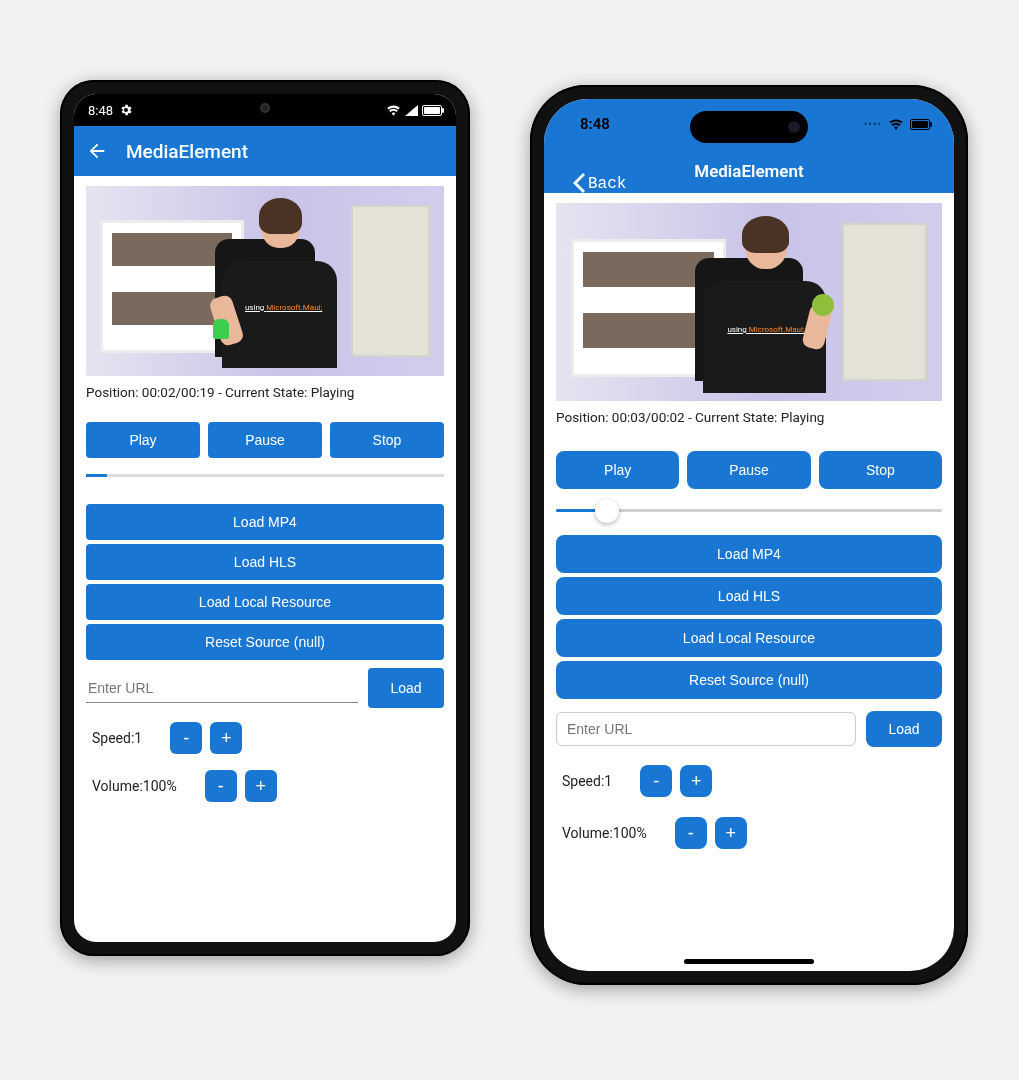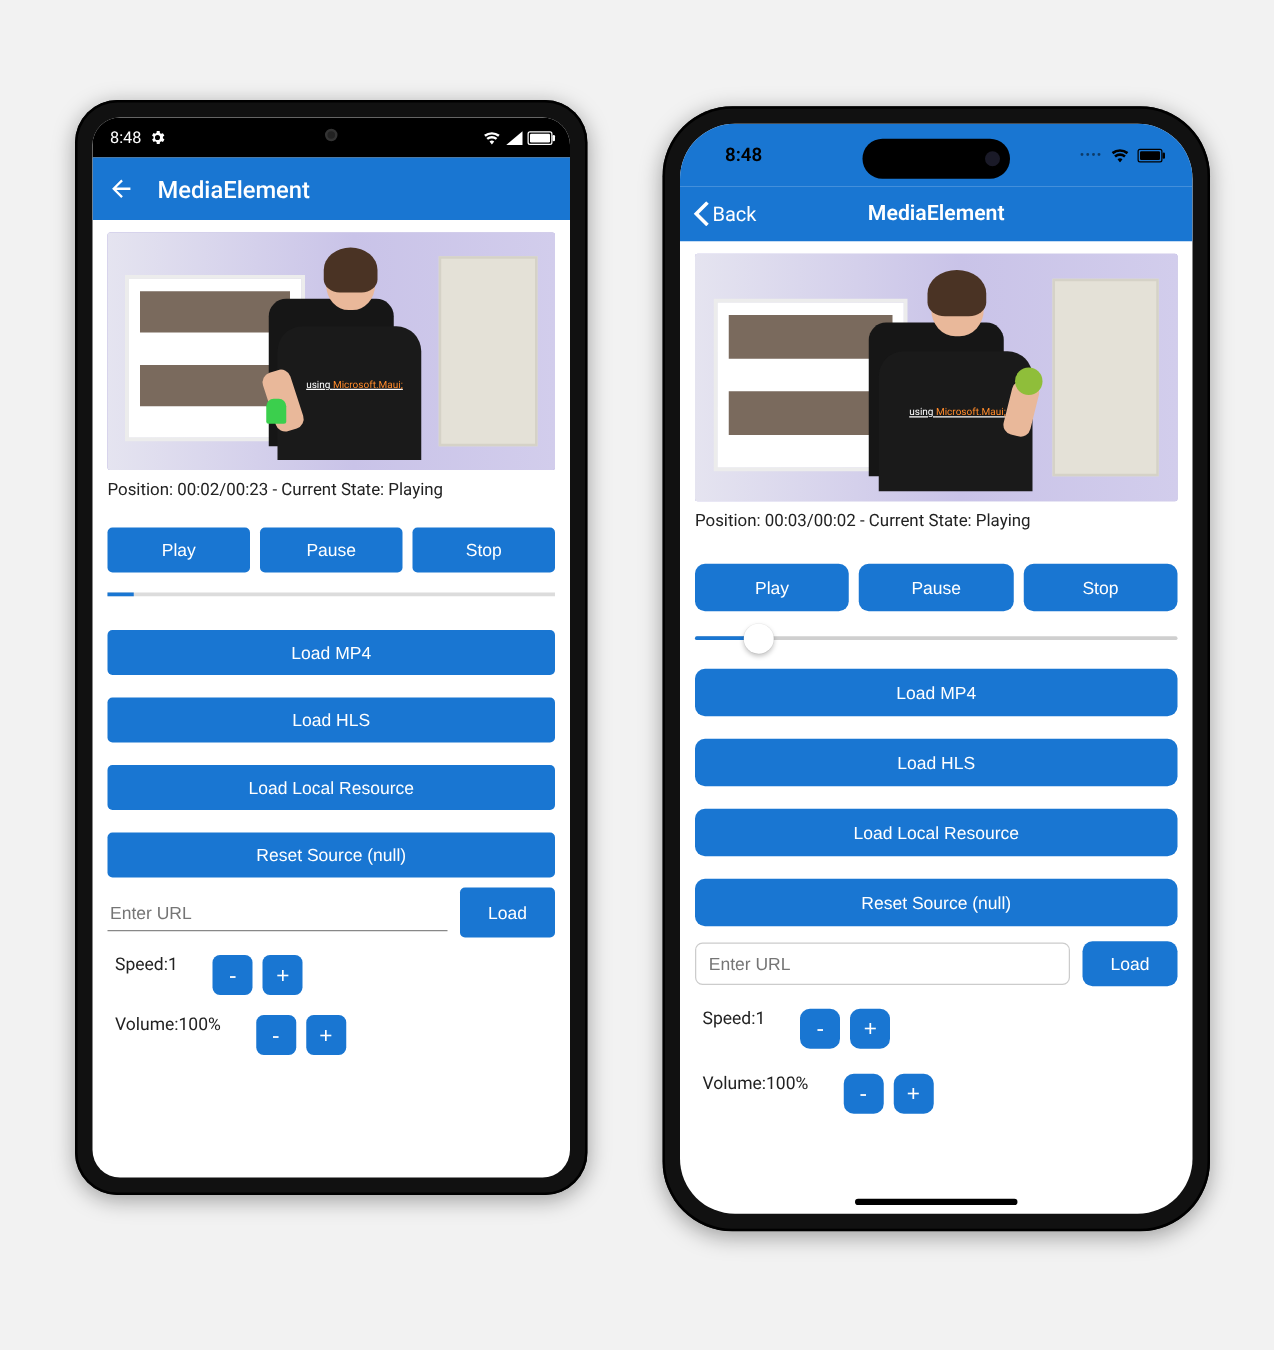--- a/index.html
+++ b/index.html
@@ -124,35 +124,35 @@
   .ios .slider-fill {
     position:absolute; left:0; top:12px; height:3px; width:12%;
     background:#1976d2; border-radius:2px;
   }
   .ios .slider-thumb {
     position:absolute; left:10%; top:2px; width:24px;height:24px;
     border-radius:50%; background:#fff;
     box-shadow:0 2px 4px rgba(0,0,0,.25),0 0 0 .5px rgba(0,0,0,.05);
   }
 
-  .stack { display:flex; flex-direction:column; gap:18px; }
+  .stack { display:flex; flex-direction:column; gap:4px; }
 
   .url-row { display:flex; gap:10px; align-items:center; }
   .android .url-input {
     flex:1; border:none; border-bottom:1px solid #888;
     font-size:14px; color:#888; padding:6px 2px;
     background:transparent;
   }
   .ios .url-input {
     flex:1; border:1px solid #ccc; border-radius:6px;
     font-size:14px; color:#b5b5b5; padding:8px 10px;
     background:#fff;
   }
 
-  .ctrl-row { display:flex; gap:10px; font-size:14px; color:#222; padding-left:6px;}
+  .ctrl-row { display:flex; align-items:center; gap:10px; font-size:14px; color:#222; padding-left:6px;}
   .ctrl-row .pair { display:flex; gap:8px; }
 
   
   .ios-phone {
     left: 530px; top: 85px;
     width: 438px; height: 900px;
     padding: 14px;
     border-radius: 56px;
   }
   .ios-screen {
@@ -176,22 +176,22 @@
     display:flex;align-items:center;justify-content:flex-end;padding-right:8px;
   }
   .dynamic-island::after{content:"";width:12px;height:12px;border-radius:50%;background:#1a1a28;}
   .ios-header {
     background:#1976d2; color:#fff;
     height:44px;
     display:flex; align-items:center; justify-content:center;
     position:relative; font-size:17px; font-weight:600;
   }
   .ios-back {
-    position:absolute; left:10px; top:0; bottom:0;
-    display:flex; align-items:center; gap:2px; font-size:16px; font-weight:400;
+    position:absolute; left:28px; top:0; bottom:0;
+    display:flex; align-items:flex-end; gap:2px; font-size:16px; font-weight:400;font-family:Liberation Mono, monospace;
   }
   .ios-back svg{width:14px;height:20px;fill:#fff;}
   .ios .btn, .ios .btn-wide, .ios .btn-small, .ios .btn-load { border-radius:8px; }
   .ios .btn-wide { height:38px; }
   .ios .btn { height:38px; }
 
   .home-ind {
     position:absolute;left:50%;transform:translateX(-50%);
     bottom:7px;width:130px;height:5px;border-radius:3px;background:#000;
   }
@@ -246,21 +246,21 @@
         <div class="vb-person">
           <div class="vb-body"></div>
           <div class="vb-shirt-text"><span>using </span><span class="orange">Microsoft.Maui;</span></div>
           <div class="vb-arm-l"></div>
           <div class="vb-android-fig"></div>
           <div class="vb-head"></div>
           <div class="vb-hair"></div>
         </div>
       </div>
 
-      <div class="status-line">Position: 00:02/00:23 - Current State: Playing</div>
+      <div class="status-line">Position: 00:02/00:19 - Current State: Playing</div>
 
       <div style="height:6px"></div>
 
       <div class="btn-row">
         <button class="btn">Play</button>
         <button class="btn">Pause</button>
         <button class="btn">Stop</button>
       </div>
 
       <div class="slider-row">

